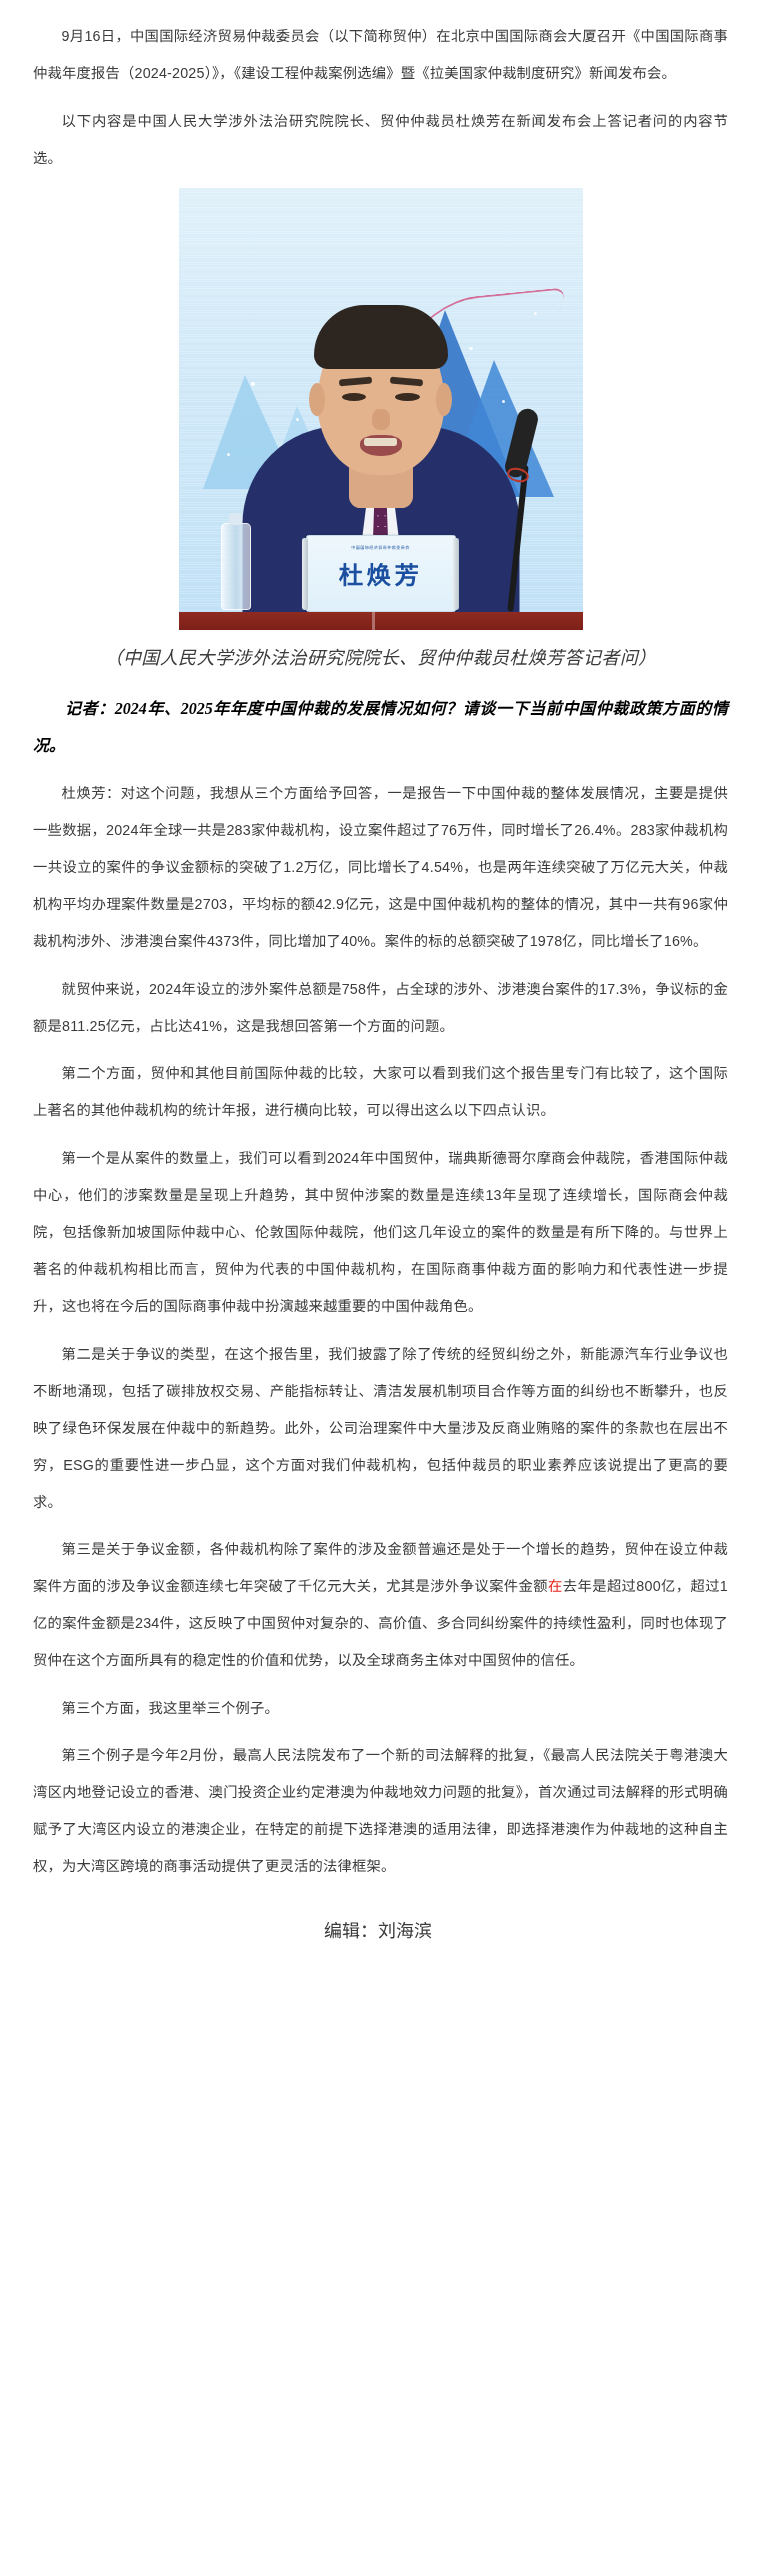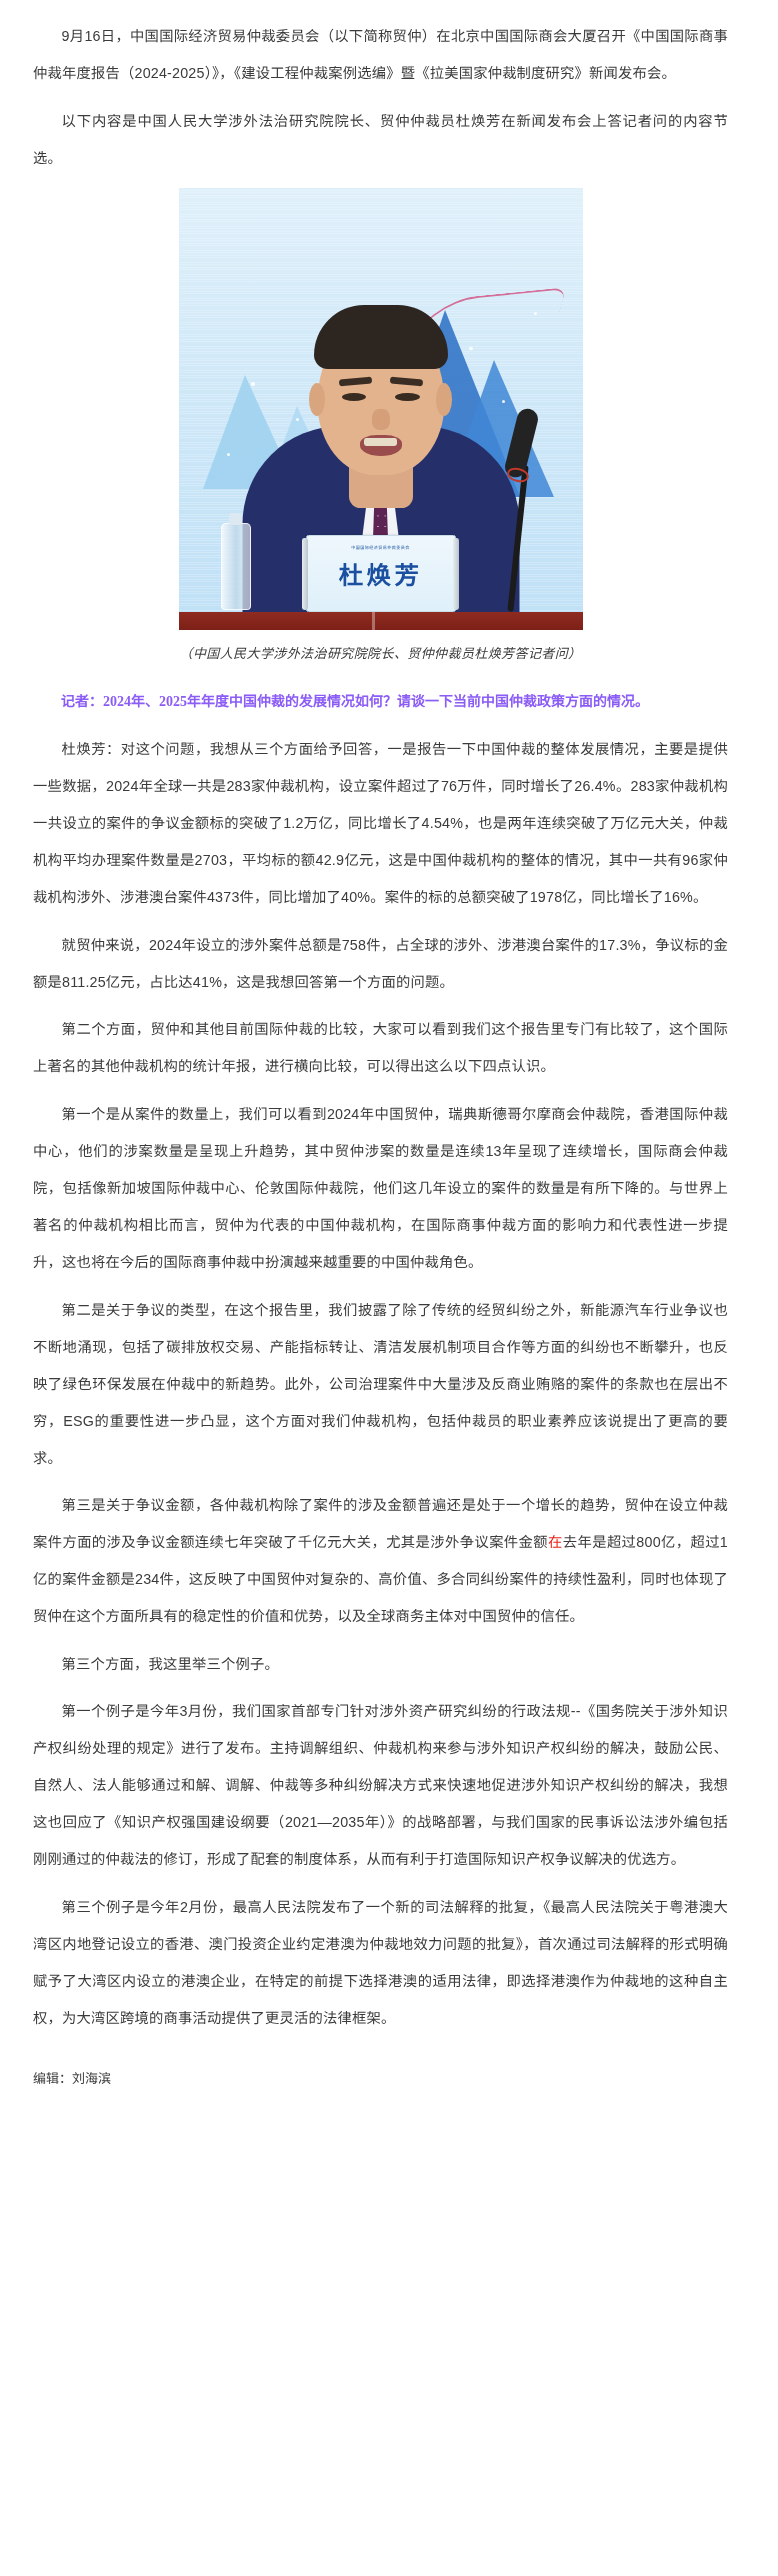--- a/index.html
+++ b/index.html
@@ -253,38 +253,39 @@
   }
   .desk:after {
     content: ""; position: absolute; left: 48%; top: 0; width: 2.4px; height: 18px;
     background: rgba(255,255,255,.35);
   }
   .caption {
     margin: 9.8px 0 0 0;
     text-align: center;
     font-family: "Liberation Serif", "DejaVu Serif", serif;
     font-style: italic;
-    font-size: 13px;
+    font-size: 18px;
     color: #3b3b3b;
     letter-spacing: 0.4px;
   }
   p.question {
     margin: 21px 0 11.4px 0;
     font-family: "Liberation Serif", "DejaVu Serif", serif;
     font-weight: bold;
-    font-size: 14px;
+    font-style: italic;
+    font-size: 16px;
     line-height: 37px;
     text-indent: 2em;
     text-align: justify;
-    color: #8b5cf6;
+    color: #000000;
   }
   .editor-line {
     margin-top: 31px;
-    text-align: left;
-    font-size: 13px;
+    text-align: center;
+    font-size: 18px;
     color: #3b3b3b;
     padding-right: 4.9px;
   }
 </style>
 </head>
 <body>
 
 <div class="page">
 
   <p class="body-text">9月16日，中国国际经济贸易仲裁委员会（以下简称贸仲）在北京中国国际商会大厦召开《中国国际商事仲裁年度报告（2024-2025）》，《建设工程仲裁案例选编》暨《拉美国家仲裁制度研究》新闻发布会。</p>
@@ -343,19 +344,18 @@
 
   <p class="body-text">杜焕芳：对这个问题，我想从三个方面给予回答，一是报告一下中国仲裁的整体发展情况，主要是提供一些数据，2024年全球一共是283家仲裁机构，设立案件超过了76万件，同时增长了26.4%。283家仲裁机构一共设立的案件的争议金额标的突破了1.2万亿，同比增长了4.54%，也是两年连续突破了万亿元大关，仲裁机构平均办理案件数量是2703，平均标的额42.9亿元，这是中国仲裁机构的整体的情况，其中一共有96家仲裁机构涉外、涉港澳台案件4373件，同比增加了40%。案件的标的总额突破了1978亿，同比增长了16%。</p>
   <p class="body-text">就贸仲来说，2024年设立的涉外案件总额是758件，占全球的涉外、涉港澳台案件的17.3%，争议标的金额是811.25亿元，占比达41%，这是我想回答第一个方面的问题。</p>
   <p class="body-text">第二个方面，贸仲和其他目前国际仲裁的比较，大家可以看到我们这个报告里专门有比较了，这个国际上著名的其他仲裁机构的统计年报，进行横向比较，可以得出这么以下四点认识。</p>
   <p class="body-text">第一个是从案件的数量上，我们可以看到2024年中国贸仲，瑞典斯德哥尔摩商会仲裁院，香港国际仲裁中心，他们的涉案数量是呈现上升趋势，其中贸仲涉案的数量是连续13年呈现了连续增长，国际商会仲裁院，包括像新加坡国际仲裁中心、伦敦国际仲裁院，他们这几年设立的案件的数量是有所下降的。与世界上著名的仲裁机构相比而言，贸仲为代表的中国仲裁机构，在国际商事仲裁方面的影响力和代表性进一步提升，这也将在今后的国际商事仲裁中扮演越来越重要的中国仲裁角色。</p>
   <p class="body-text">第二是关于争议的类型，在这个报告里，我们披露了除了传统的经贸纠纷之外，新能源汽车行业争议也不断地涌现，包括了碳排放权交易、产能指标转让、清洁发展机制项目合作等方面的纠纷也不断攀升，也反映了绿色环保发展在仲裁中的新趋势。此外，公司治理案件中大量涉及反商业贿赂的案件的条款也在层出不穷，ESG的重要性进一步凸显，这个方面对我们仲裁机构，包括仲裁员的职业素养应该说提出了更高的要求。</p>
 
   <p class="body-text"><span>第三是关于争议金额，各仲裁机构除了案件的涉及金额普遍还是处于一个增长的趋势，贸仲在设立仲裁案件方面的涉及争议金额连续七年突破了千亿元大关，尤其是涉外争议案件金额</span><span class="highlight-red">在</span><span>去年是超过800亿，超过1亿的案件金额是234件，这反映了中国贸仲对复杂的、高价值、多合同纠纷案件的持续性盈利，同时也体现了贸仲在这个方面所具有的稳定性的价值和优势，以及全球商务主体对中国贸仲的信任。</span></p>
 
   <p class="body-text">第三个方面，我这里举三个例子。</p>
-  <p class="body-text">第一个例子是今年3月份，我们国家首部专门针对涉外资产研究纠纷的行政法规--《国务院关于涉外知识产权纠纷处理的规定》进行了发布。主持调解组织、仲裁机构来参与涉外知识产权纠纷的解决，鼓励公民、自然人、法人能够通过和解、调解、仲裁等多种纠纷解决方式来快速地促进涉外知识产权纠纷的解决，我想这也回应了《知识产权强国建设纲要（2021—2035年）》的战略部署，与我们国家的民事诉讼法涉外编包括刚刚通过的仲裁法的修订，形成了配套的制度体系，从而有利于打造国际知识产权争议解决的优选方。</p>
   <p class="body-text">第三个例子是今年2月份，最高人民法院发布了一个新的司法解释的批复，《最高人民法院关于粤港澳大湾区内地登记设立的香港、澳门投资企业约定港澳为仲裁地效力问题的批复》，首次通过司法解释的形式明确赋予了大湾区内设立的港澳企业，在特定的前提下选择港澳的适用法律，即选择港澳作为仲裁地的这种自主权，为大湾区跨境的商事活动提供了更灵活的法律框架。</p>
 
   <div class="editor-line">编辑：刘海滨</div>
 
 </div>
 
 
 </body></html>

